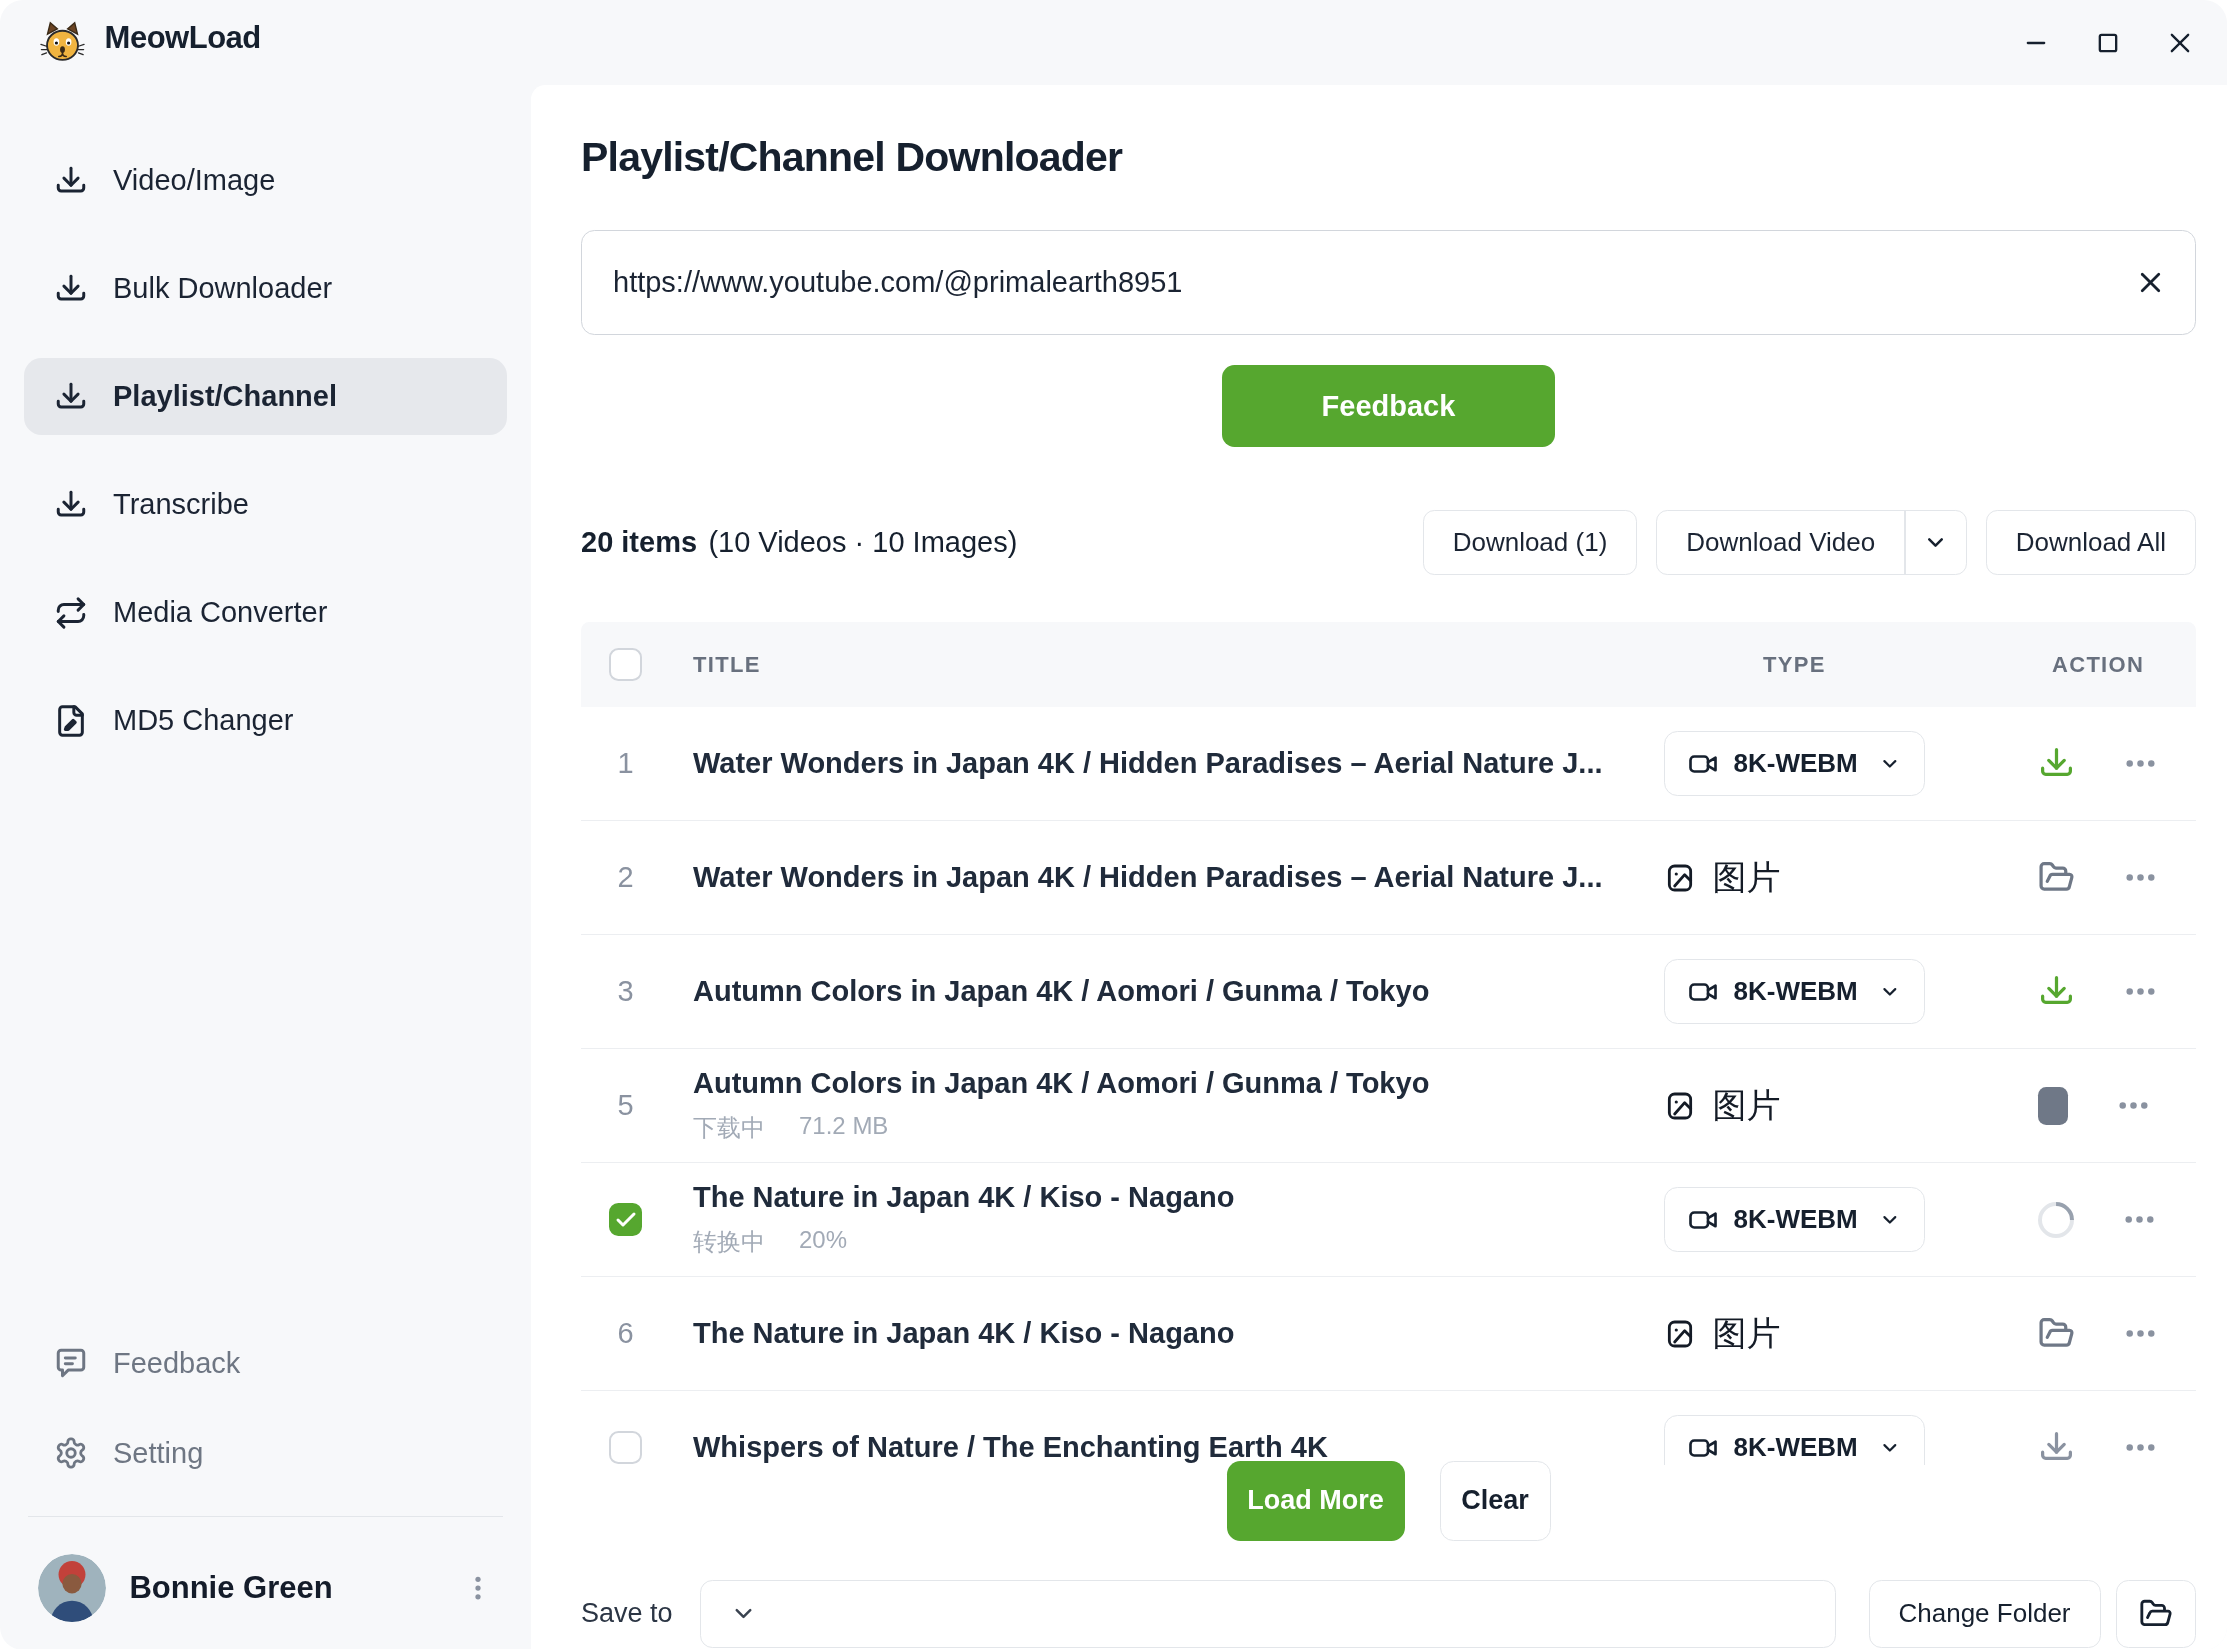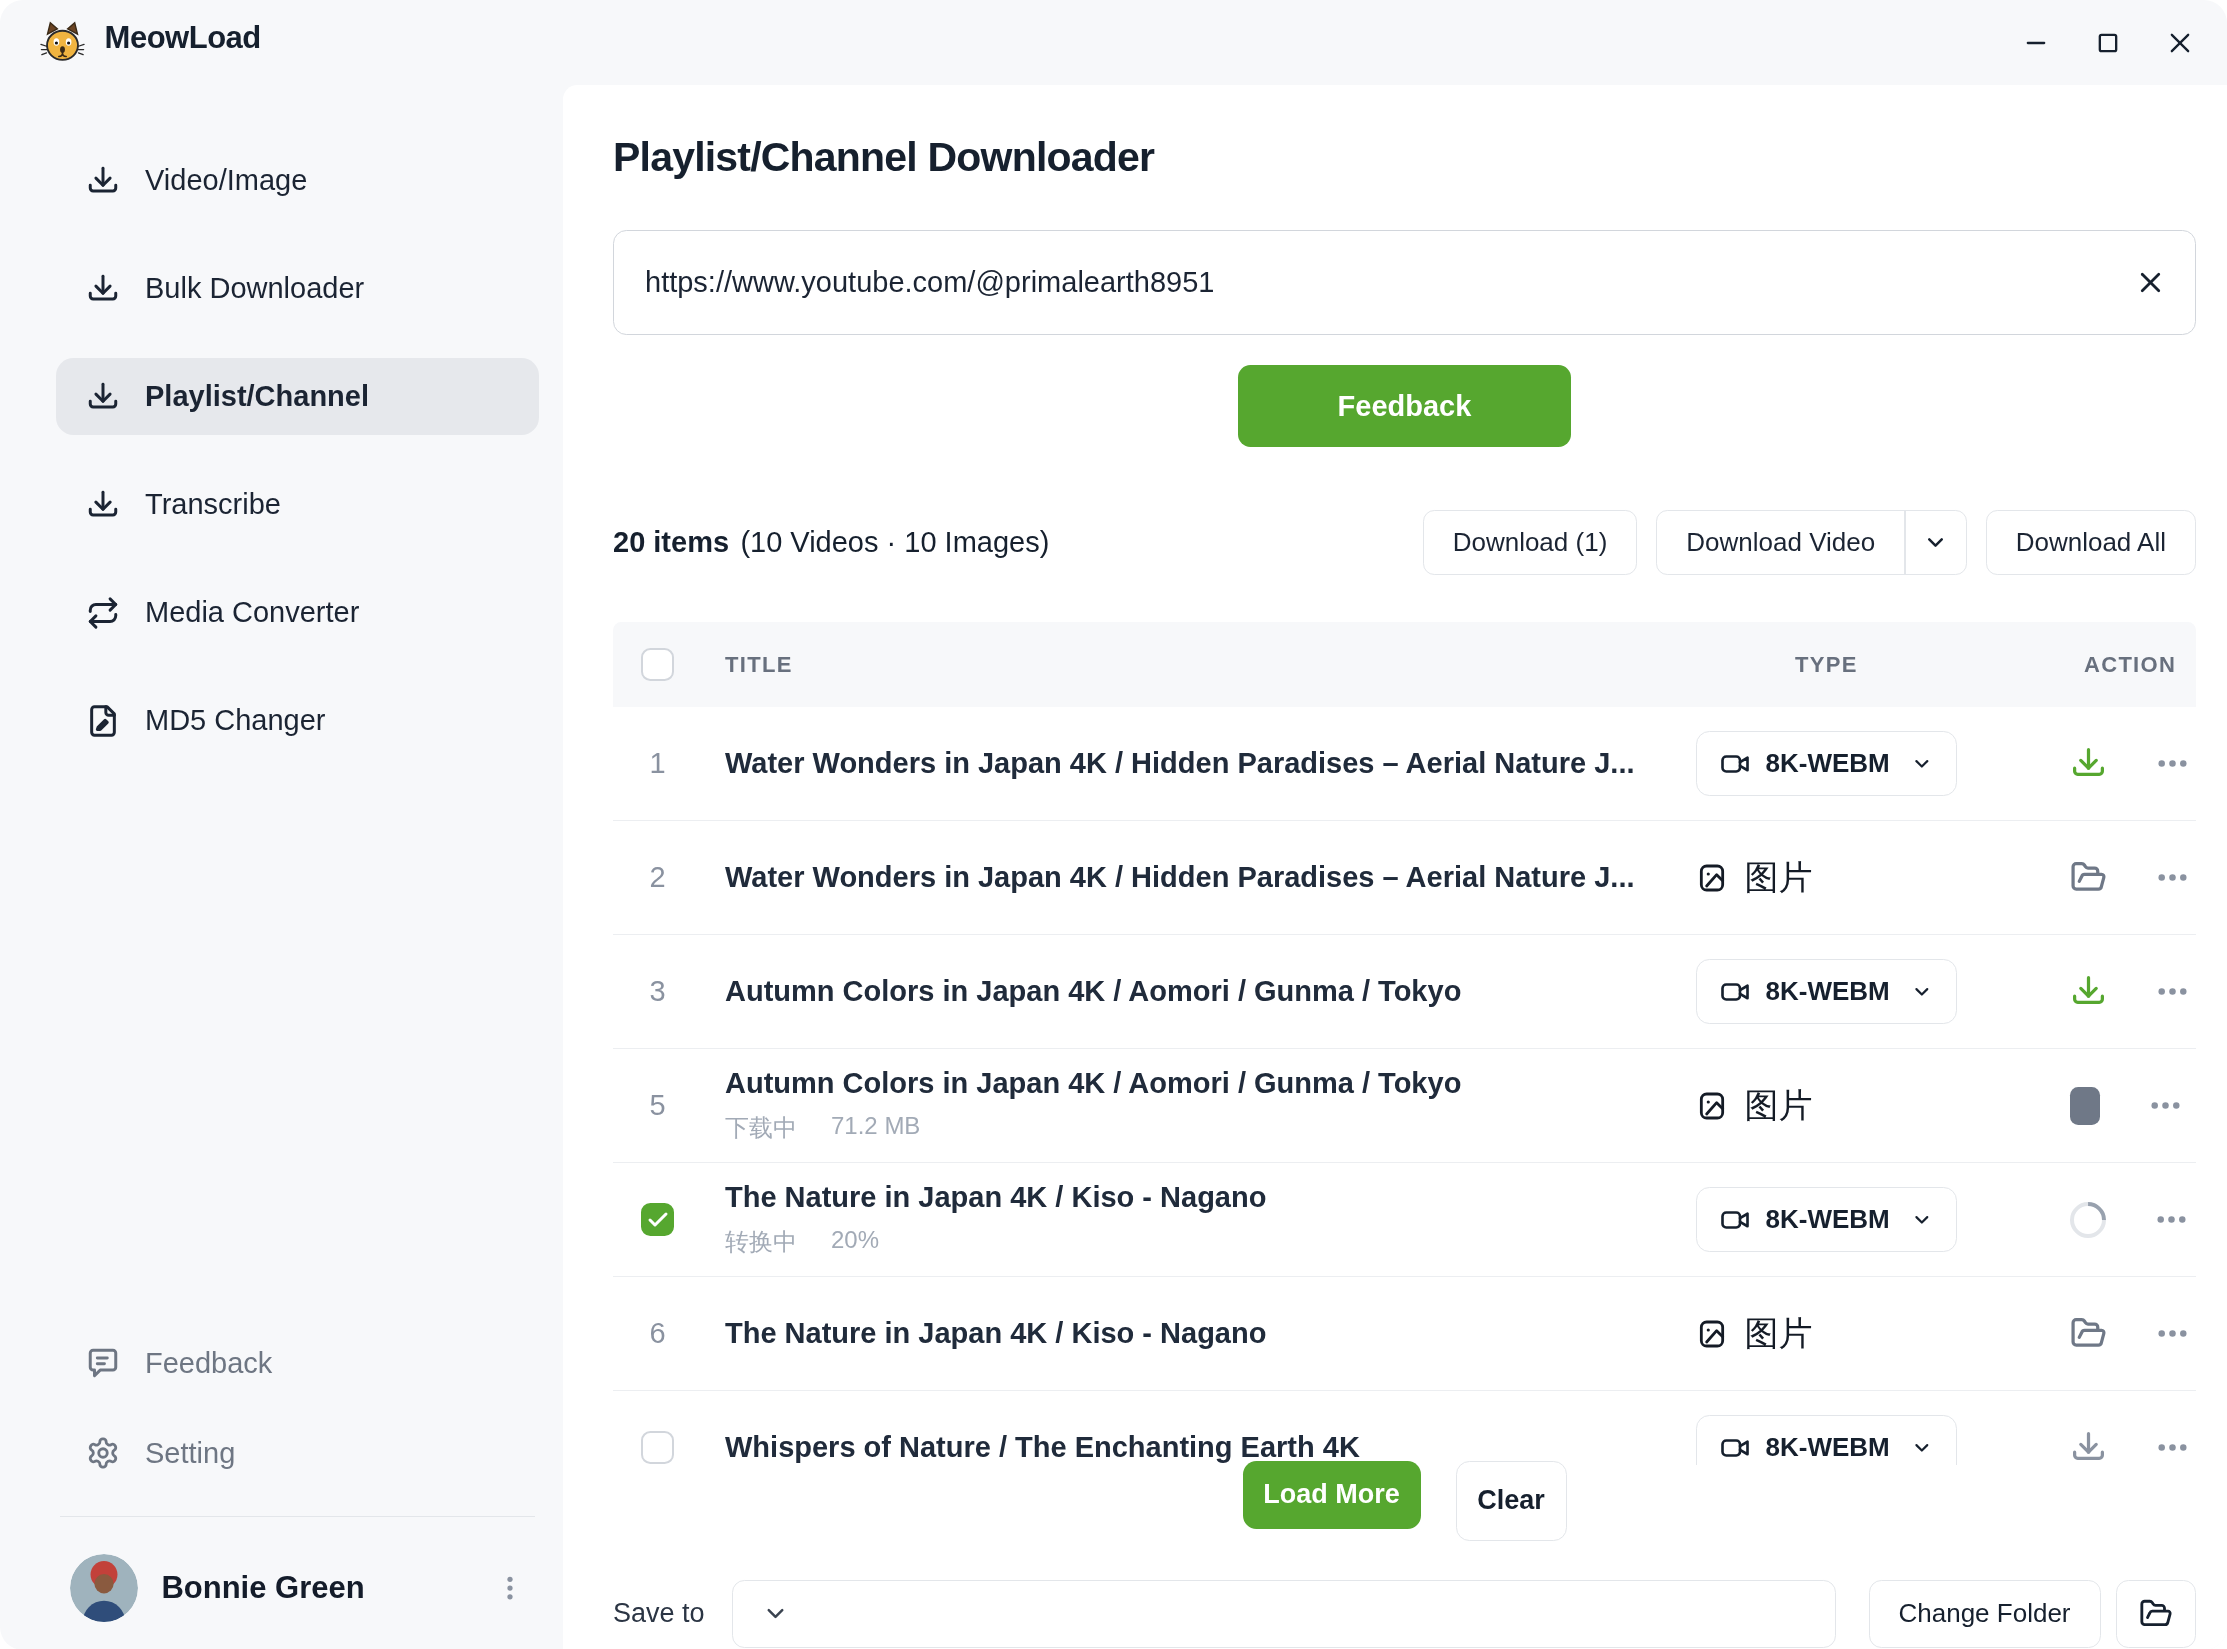--- a/index.html
+++ b/index.html
@@ -16,21 +16,21 @@
   .brand{display:flex;align-items:flex-start;gap:19.6px;}
   .logo svg{width:45px;height:45px;display:block;}
   .brand-name{font-size:31px;font-weight:700;letter-spacing:-0.5px;color:var(--ink-strong);}
   .win-controls{display:flex;align-items:center;gap:42px;}
   .win-btn{background:none;border:none;padding:0;width:30px;height:30px;color:var(--ink-strong);display:flex;align-items:center;justify-content:center;cursor:pointer;}
   .win-btn svg{width:28px;height:28px;}
 
   .body{flex:1;display:flex;min-height:0;}
 
   
-  .sidebar{width:531px;flex:0 0 531px;display:flex;flex-direction:column;padding:57px 24px 20.6px;margin-left:32px;}
+  .sidebar{width:531px;flex:0 0 531px;display:flex;flex-direction:column;padding:57px 24px 20.6px;}
   .nav-item{height:77px;display:flex;align-items:center;gap:25px;padding:0 30px;border-radius:17.5px;margin-bottom:31px;font-size:29px;font-weight:500;color:var(--ink);cursor:pointer;}
   .nav-item .nav-ic{width:34px;height:34px;display:flex;}
   .nav-item .nav-ic svg{width:34px;height:34px;}
   .nav-item.active{background:var(--sel);font-weight:700;}
   .sidebar-bottom{margin-top:auto;}
   .nav-item.secondary{margin-bottom:13.4px;color:var(--gray);}
   .sidebar-divider{height:1.5px;background:var(--border);margin:24px 4.1px 30px;}
   .user-row{display:flex;align-items:center;gap:23px;padding:0 14.4px;height:82px;}
   .avatar{width:68px;height:68px;border-radius:50%;overflow:hidden;flex:0 0 68px;}
   .avatar svg{width:68px;height:68px;display:block;}
@@ -92,21 +92,21 @@
   .act-folder{color:#6f7887;}
   .act-pending{color:#8a92a0;}
   .stop-ic{width:30px;height:38px;border-radius:8.2px;background:#6f7887;border:none;padding:0;cursor:pointer;}
   .spinner{width:36px;height:36px;border-radius:50%;border:4.1px solid var(--border);border-top-color:#98a1ae;transform:rotate(45deg);}
   .dots{background:none;border:none;padding:0;width:37px;height:37px;color:#8a92a0;cursor:pointer;}
   .dots svg{width:37px;height:37px;}
 
   
   .footer{position:relative;z-index:2;background:#fff;}
   .footer-btns{display:flex;justify-content:center;gap:35px;margin-top:-4.1px;}
-  .btn-loadmore{width:178px;height:68px;border-radius:13.4px;background:var(--green);color:#fff;font-size:27px;font-weight:600;border:none;font-family:inherit;cursor:pointer;}
+  .btn-loadmore{width:178px;height:80px;border-radius:13.4px;background:var(--green);color:#fff;font-size:27px;font-weight:600;border:none;font-family:inherit;cursor:pointer;}
   .btn-clear{width:111px;height:80px;border-radius:13.4px;background:#fff;border:1.5px solid var(--border);font-size:27px;font-weight:600;color:var(--ink-strong);font-family:inherit;cursor:pointer;}
   .save-bar{margin-top:39px;display:flex;align-items:center;}
   .save-label{font-size:27px;color:#2b3544;margin-right:27px;flex:0 0 auto;}
   .path-select{flex:1;height:68px;border:1.5px solid var(--border);border-radius:12.4px;display:flex;align-items:center;padding:0 27px 0 29px;background:#fff;cursor:pointer;}
   .path-select .pv{flex:1;font-size:29px;color:var(--ink);}
   .path-select .psc{width:27px;height:27px;color:#3a4350;display:flex;}
   .path-select .psc svg{width:27px;height:27px;}
   .cf-btn{margin-left:33px;height:68px;padding:0 29px;border:1.5px solid var(--border);border-radius:12.4px;background:#fff;font-size:26px;font-weight:500;color:var(--ink-strong);font-family:inherit;cursor:pointer;flex:0 0 auto;}
   .folder-btn{margin-left:15.5px;width:80px;height:68px;border:1.5px solid var(--border);border-radius:12.4px;background:#fff;display:flex;align-items:center;justify-content:center;color:var(--ink-strong);cursor:pointer;flex:0 0 auto;}
   .folder-btn svg{width:34px;height:34px;}

